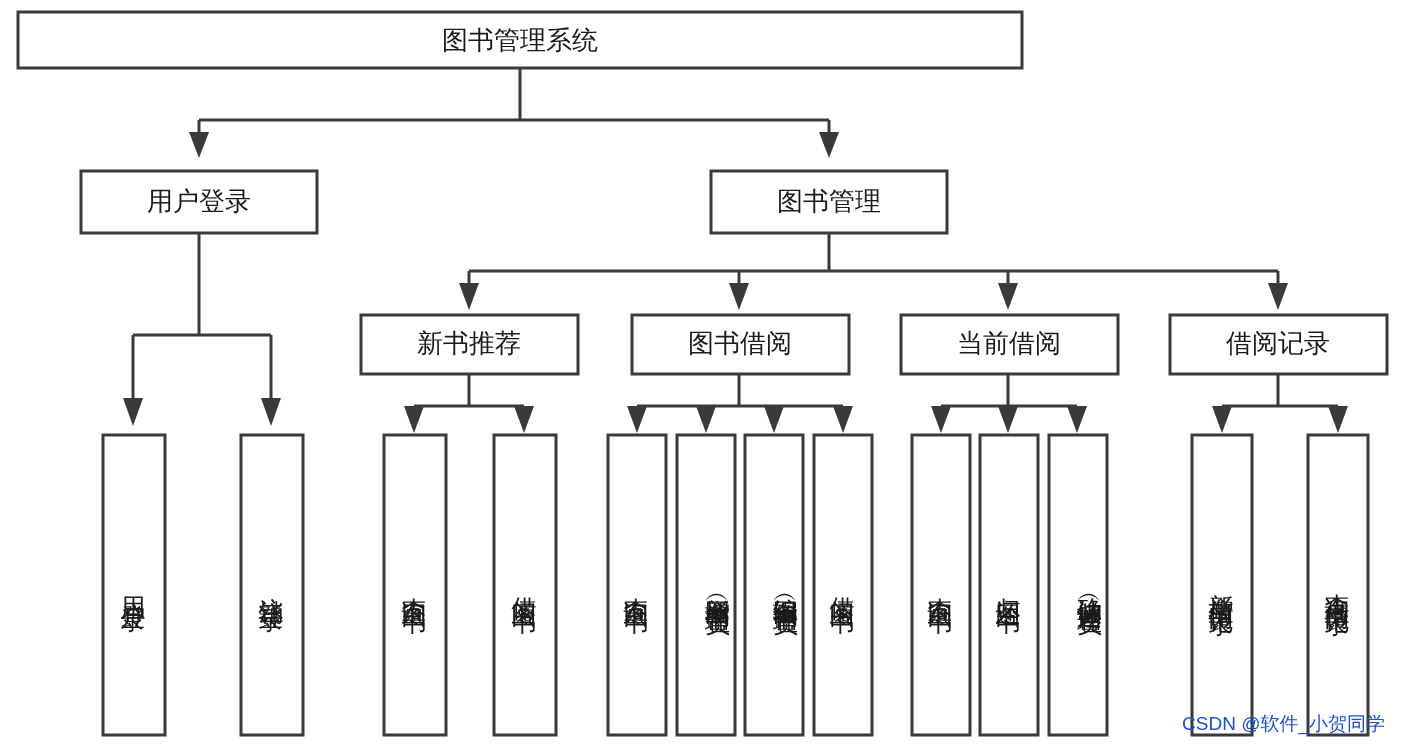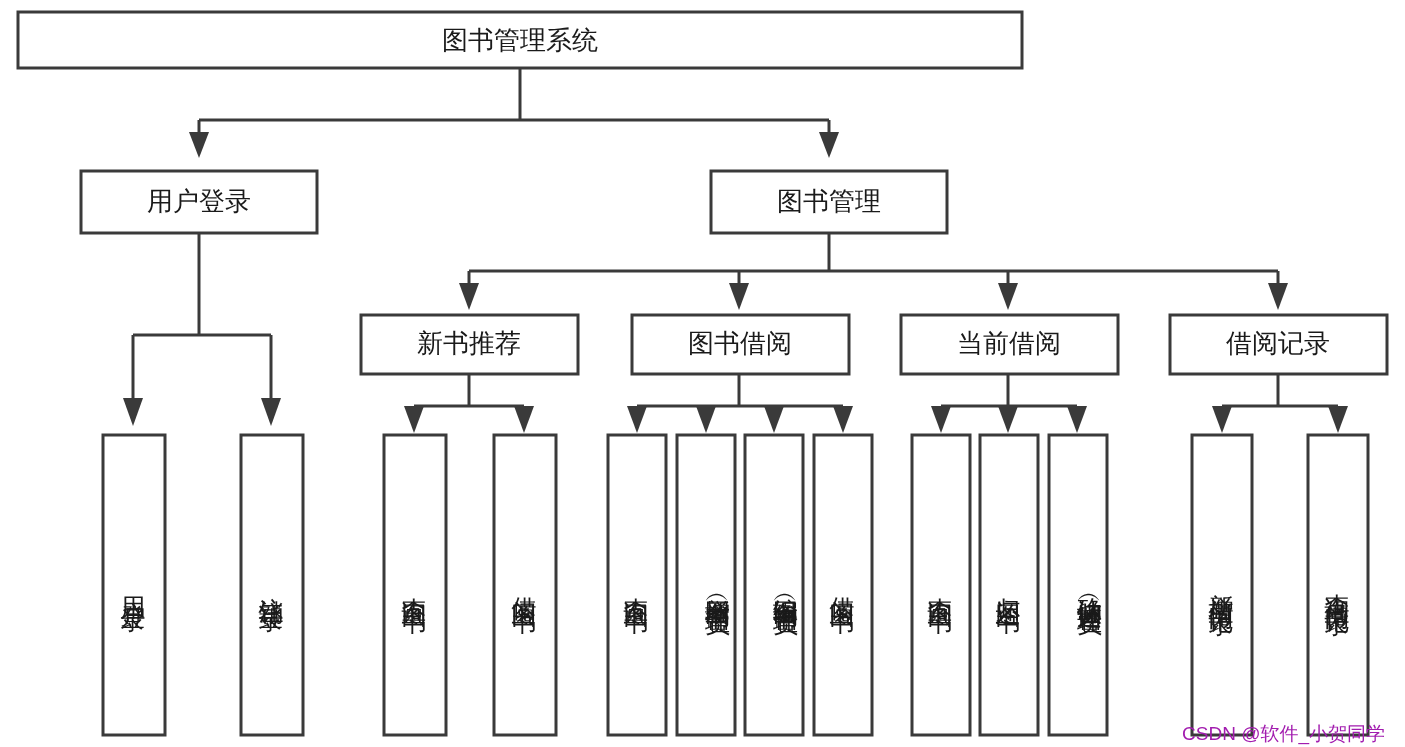--- a/index.html
+++ b/index.html
@@ -45,22 +45,22 @@
   text.node-label {
     fill: #1a1a1a;
     font-family: "Liberation Sans", "DejaVu Sans", sans-serif;
     font-size: 26px;
     text-anchor: middle;
     dominant-baseline: middle;
   }
   .watermark {
     position: absolute;
     right: 12px;
-    bottom: 0;
-    color: #a21caf;
+    bottom: 10px;
+    color: #1d4ed8;
     font-size: 19px;
     font-family: "Liberation Sans", "DejaVu Sans", sans-serif;
     white-space: nowrap;
     pointer-events: none;
   }
 </style>
 </head>
 <body>
 
 <div id="diagram-root">

